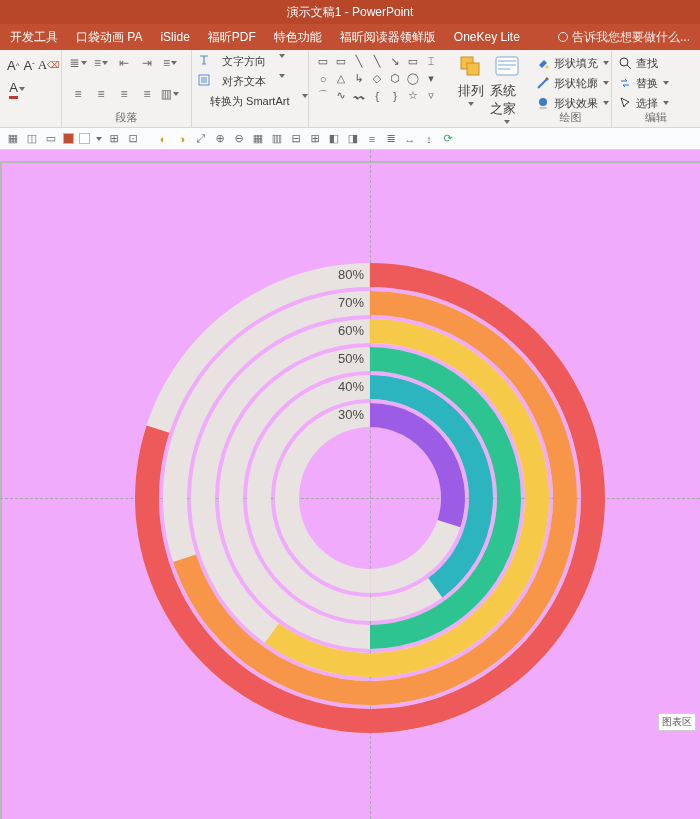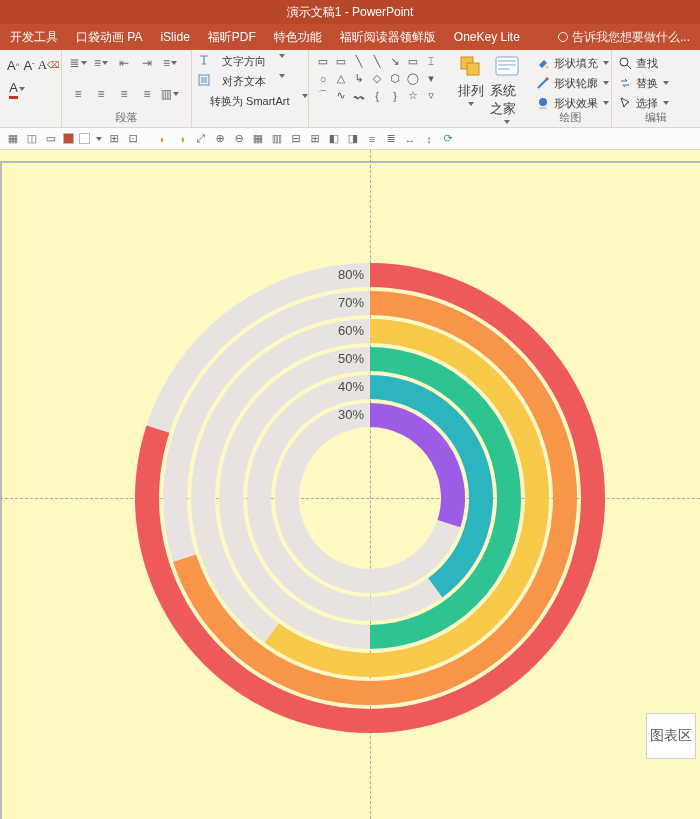--- a/index.html
+++ b/index.html
@@ -32,31 +32,31 @@
   .shapes-gallery .s{display:flex;align-items:center;justify-content:center;}
   .split{display:flex;gap:2px;align-items:flex-start;}
   .bigbtn{width:36px;display:flex;flex-direction:column;align-items:center;gap:2px;font-size:13px;color:#3b3b3b;}
   .bigbtn .ico{width:26px;height:26px;display:flex;align-items:center;justify-content:center;}
   .rblist{display:flex;flex-direction:column;gap:2px;font-size:11px;color:#3b3b3b;}
   .rblist .ri{display:flex;align-items:center;gap:4px;height:18px;white-space:nowrap;}
   .rblist .ico{width:14px;height:14px;display:flex;align-items:center;justify-content:center;}
   .qat{height:22px;background:var(--qat);border-bottom:1px solid var(--bd);display:flex;align-items:center;gap:5px;padding:0 6px;}
   .qat .q{width:14px;height:14px;display:flex;align-items:center;justify-content:center;font-size:11px;color:#6b6b6b;}
   .qat .swatch{width:11px;height:11px;border:1px solid #bbb;}
-  .canvas{position:relative;height:669px;background:#fef9c3;overflow:hidden;}
+  .canvas{position:relative;height:669px;background:#f0abfc;overflow:hidden;}
   .guides{position:absolute;inset:0;pointer-events:none;}
   .gh,.gv{position:absolute;background:transparent;}
   .gh{left:0;right:0;height:0;border-top:1px dashed var(--guide);}
   .gv{top:0;bottom:0;width:0;border-left:1px dashed var(--guide);}
   .selbox{position:absolute;border:1px solid var(--select);}
   .selbox.top{left:0;right:0;top:11px;height:0;}
   .selbox.left{left:0;top:11px;bottom:0;width:0;}
   .chart{position:absolute;}
   .ring-lbl{position:absolute;font-size:13px;color:#4b4b4b;}
-  .chartbox{position:absolute;border:1px solid #cfcfcf;background:#fff;padding:13px 3px;font-size:14px;color:#5a5a5a;}
+  .chartbox{position:absolute;border:1px solid #cfcfcf;background:#fff;padding:1px 3px;font-size:10px;color:#5a5a5a;}
   .watermark{position:absolute;right:10px;bottom:10px;display:flex;align-items:center;gap:6px;}
   .watermark .logo{width:34px;height:30px;}
   .watermark .t1{font-size:15px;font-weight:700;color:#3b3b3b;line-height:1;}
   .watermark .t2{font-size:9px;color:#6b6b6b;line-height:1;}
 </style>
 </head>
 <body>
 
 <div class="titlebar">
   <span>演示文稿1 - PowerPoint</span>

